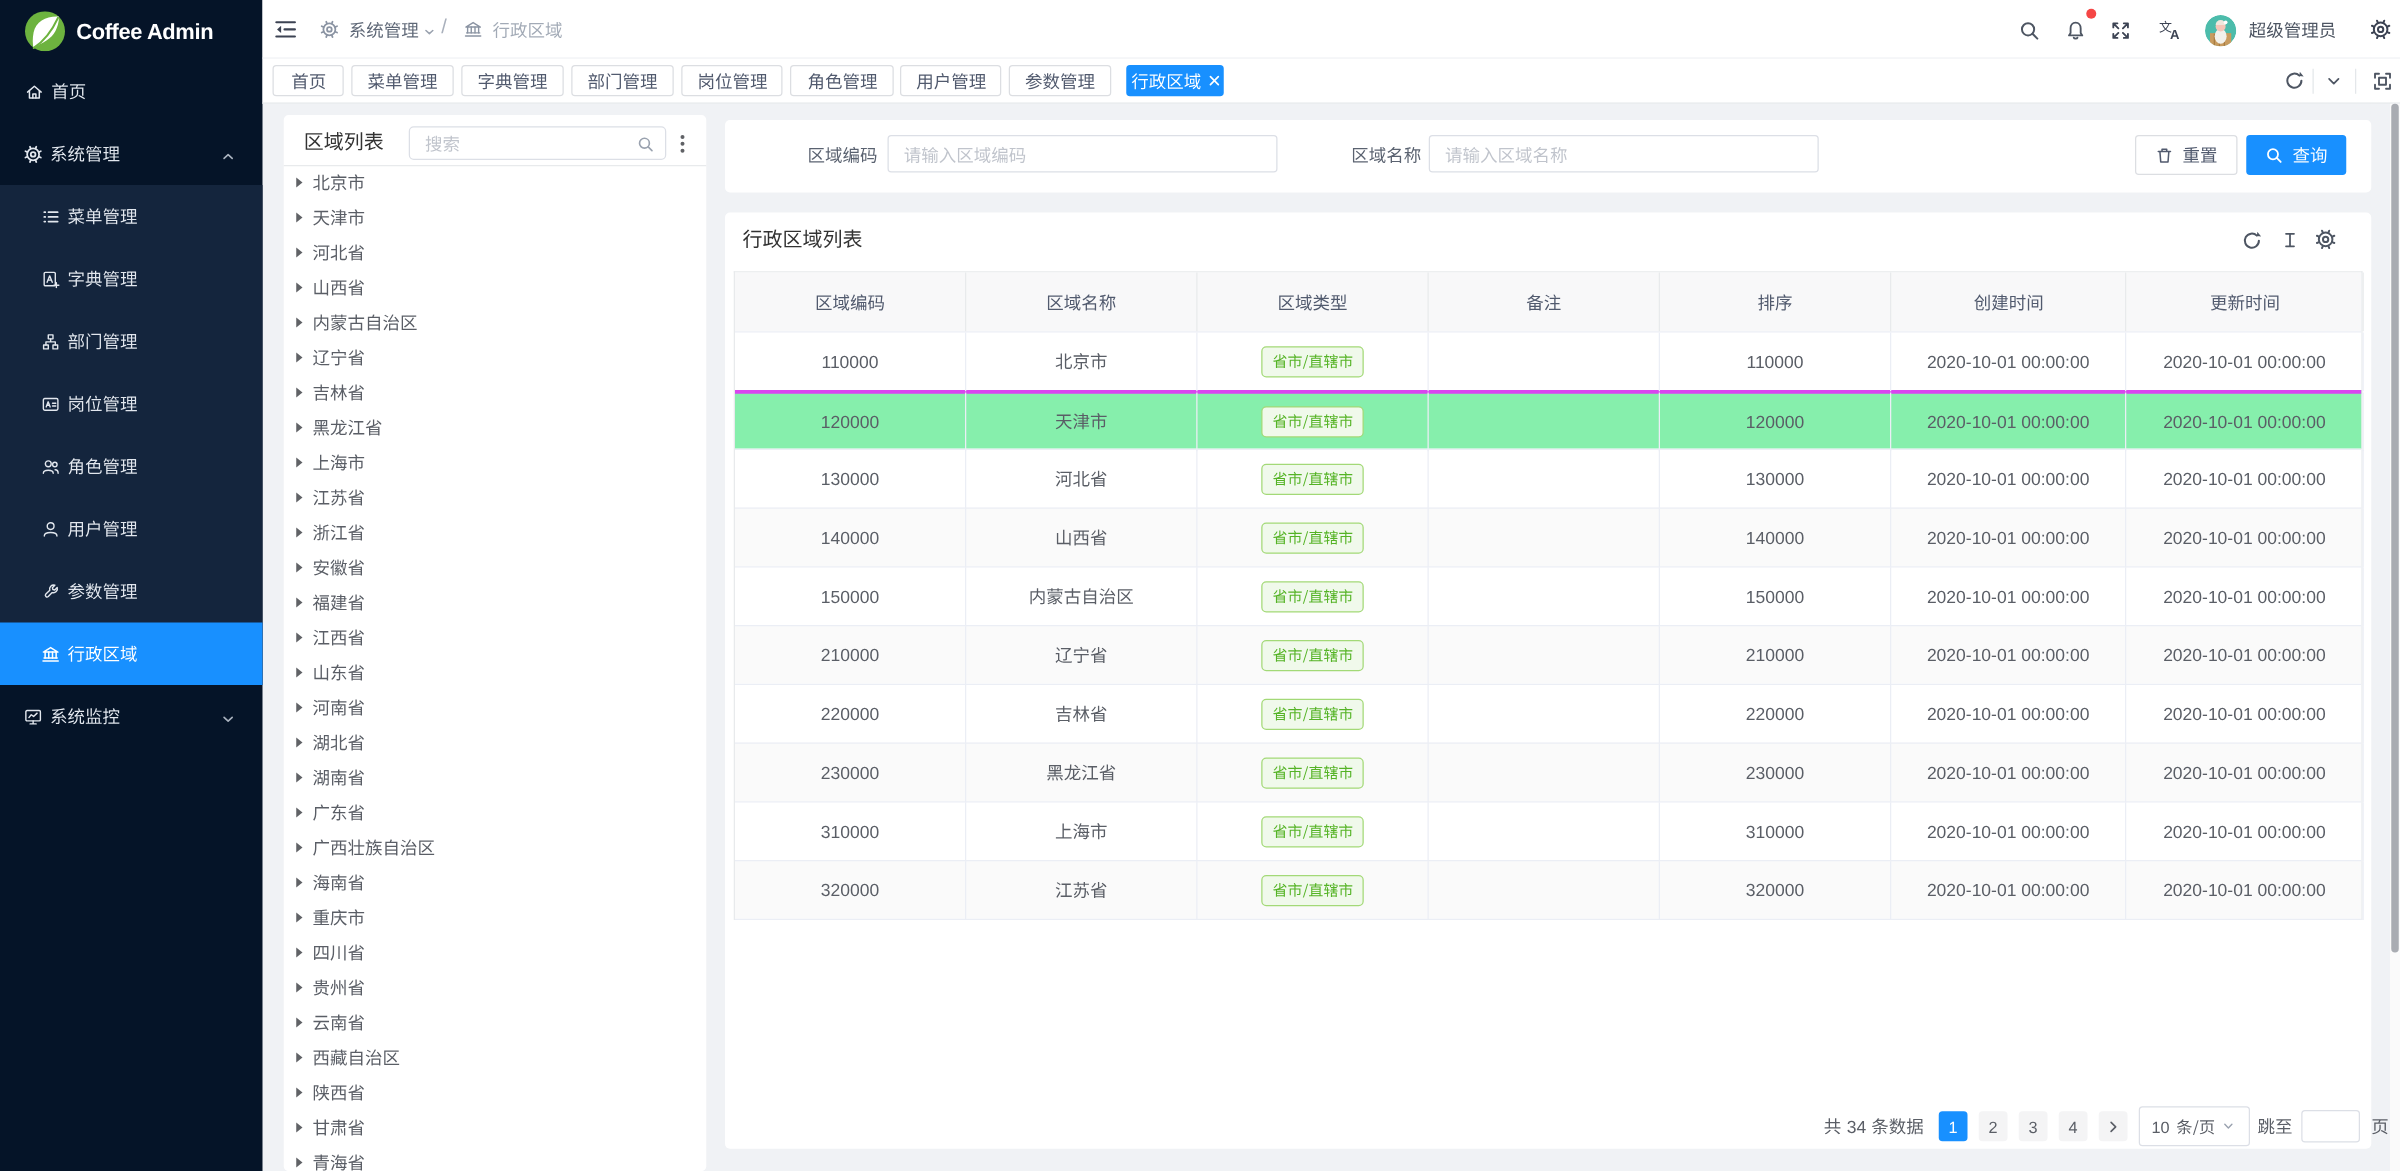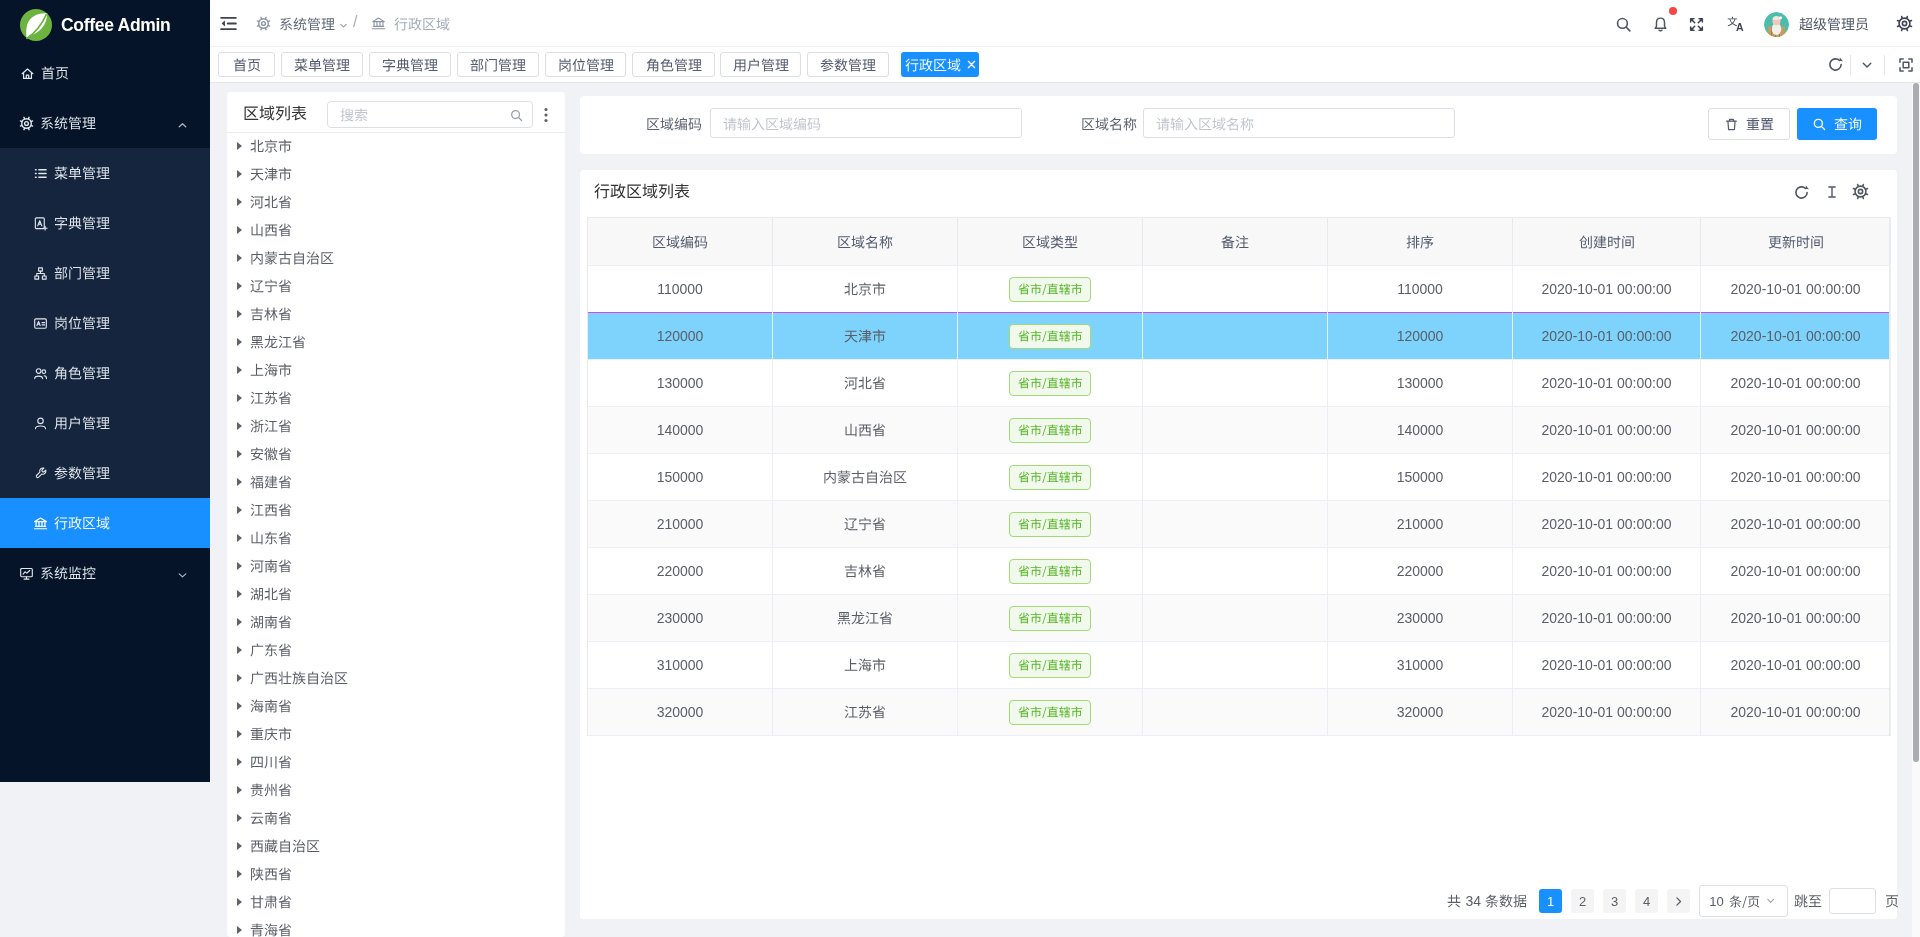--- a/index.html
+++ b/index.html
@@ -2,21 +2,21 @@
 <html><head><meta charset="utf-8"><title>Coffee Admin</title>
 <style>
 *{margin:0;padding:0;box-sizing:border-box}
 html,body{width:1920px;height:937px;overflow:hidden}
 body{font-family:"Liberation Sans",sans-serif;background:#f0f2f5;position:relative}
 .abs{position:absolute}
 .fx{display:flex;align-items:center}
 .card{position:absolute;background:#fff;border-radius:4px}
 svg{display:block}
 </style></head><body>
-<div class="abs" style="left:0;top:0;width:210px;height:782px;background:#051428">
+<div class="abs" style="left:0;top:0;width:210px;height:937px;background:#051428">
     <div class="abs" style="left:0;top:148px;width:210px;height:400px;background:#14253d"></div>
     <div class="abs fx" style="left:0;top:0;width:210px;height:50px">
 <svg style="position:absolute;left:20px;top:9px" width="32" height="32" viewBox="0 0 32 32">
 <circle cx="16" cy="16" r="16" fill="#6db33f"></circle>
 <path d="M27.3 4.3 C17.5 3.6 8.7 8.1 6.9 16.8 C5.9 21.6 6.1 26.3 6.8 29.6 C9.8 27.2 13.7 25.6 17.5 23.1 C23.3 19.3 26.8 13.2 27.3 4.3 Z" fill="#fff"></path>
 <path d="M7 29.3 C15.5 23.8 21.8 15.2 26.4 5.3" stroke="#6db33f" stroke-width="1.7" fill="none" stroke-linecap="round"></path>
 </svg>
 <div style="position:absolute;left:61px;top:15px;font-size:17.5px;font-weight:bold;color:#fff;letter-spacing:-.3px">Coffee Admin</div>
 </div>
     <div class="abs fx" style="left:0;top:48px;width:210px;height:50px;">
@@ -1097,21 +1097,21 @@
         <div class="fx" style="flex:none;width:185px;height:47px;justify-content:center;border-right:1px solid #ebeef5">
           <span style="font-size:14px;color:#5a5e66">110000</span>
         </div>
         <div class="fx" style="flex:none;width:188px;height:47px;justify-content:center;border-right:1px solid #ebeef5">
           <span style="font-size:14px;color:#5a5e66">2020-10-01 00:00:00</span>
         </div>
         <div class="fx" style="flex:none;width:190px;height:47px;justify-content:center;border-right:1px solid #ebeef5">
           <span style="font-size:14px;color:#5a5e66">2020-10-01 00:00:00</span>
         </div>
       </div>
-      <div class="fx" style="height:47px;background:#7dd3fc;border-top:1px solid #d946ef">
+      <div class="fx" style="height:47px;background:#86efac;border-top:3px solid #d946ef">
         <div class="fx" style="flex:none;width:185px;height:47px;justify-content:center;border-right:1px solid #ebeef5">
           <span style="font-size:14px;color:#5a5e66">120000</span>
         </div>
         <div class="fx" style="flex:none;width:185px;height:47px;justify-content:center;border-right:1px solid #ebeef5">
           <svg style="display:block;" width="42.0" height="14" viewBox="0 -880 3000 1000" fill="#5a5e66">
             <g transform="scale(1,-1)">
               <use href="#c5929" x="0"></use>
               <use href="#c6D25" x="1000"></use>
               <use href="#c5E02" x="2000"></use>
             </g>
@@ -1445,21 +1445,21 @@
         </div>
         <div class="fx" style="flex:none;width:188px;height:47px;justify-content:center;border-right:1px solid #ebeef5">
           <span style="font-size:14px;color:#5a5e66">2020-10-01 00:00:00</span>
         </div>
         <div class="fx" style="flex:none;width:190px;height:47px;justify-content:center;border-right:1px solid #ebeef5">
           <span style="font-size:14px;color:#5a5e66">2020-10-01 00:00:00</span>
         </div>
       </div>
       <div style="height:1px;background:#ebeef5"></div>
     </div>
-    <div class="abs fx" style="left:4px;top:719px;width:1322px;height:24px;justify-content:flex-end;gap:9px">
+    <div class="abs fx" style="left:16px;top:719px;width:1322px;height:24px;justify-content:flex-end;gap:9px">
       <div class="fx" style="gap:4px;margin-right:3px">
         <span></span>
         <svg style="display:block;" width="14.0" height="14" viewBox="0 -880 1000 1000" fill="#5a5e66">
           <g transform="scale(1,-1)">
             <use href="#c5171" x="0"></use>
           </g>
         </svg>
         <span style="font-size:14px;color:#5a5e66">34</span>
         <svg style="display:block;" width="42.0" height="14" viewBox="0 -880 3000 1000" fill="#5a5e66">
           <g transform="scale(1,-1)">

